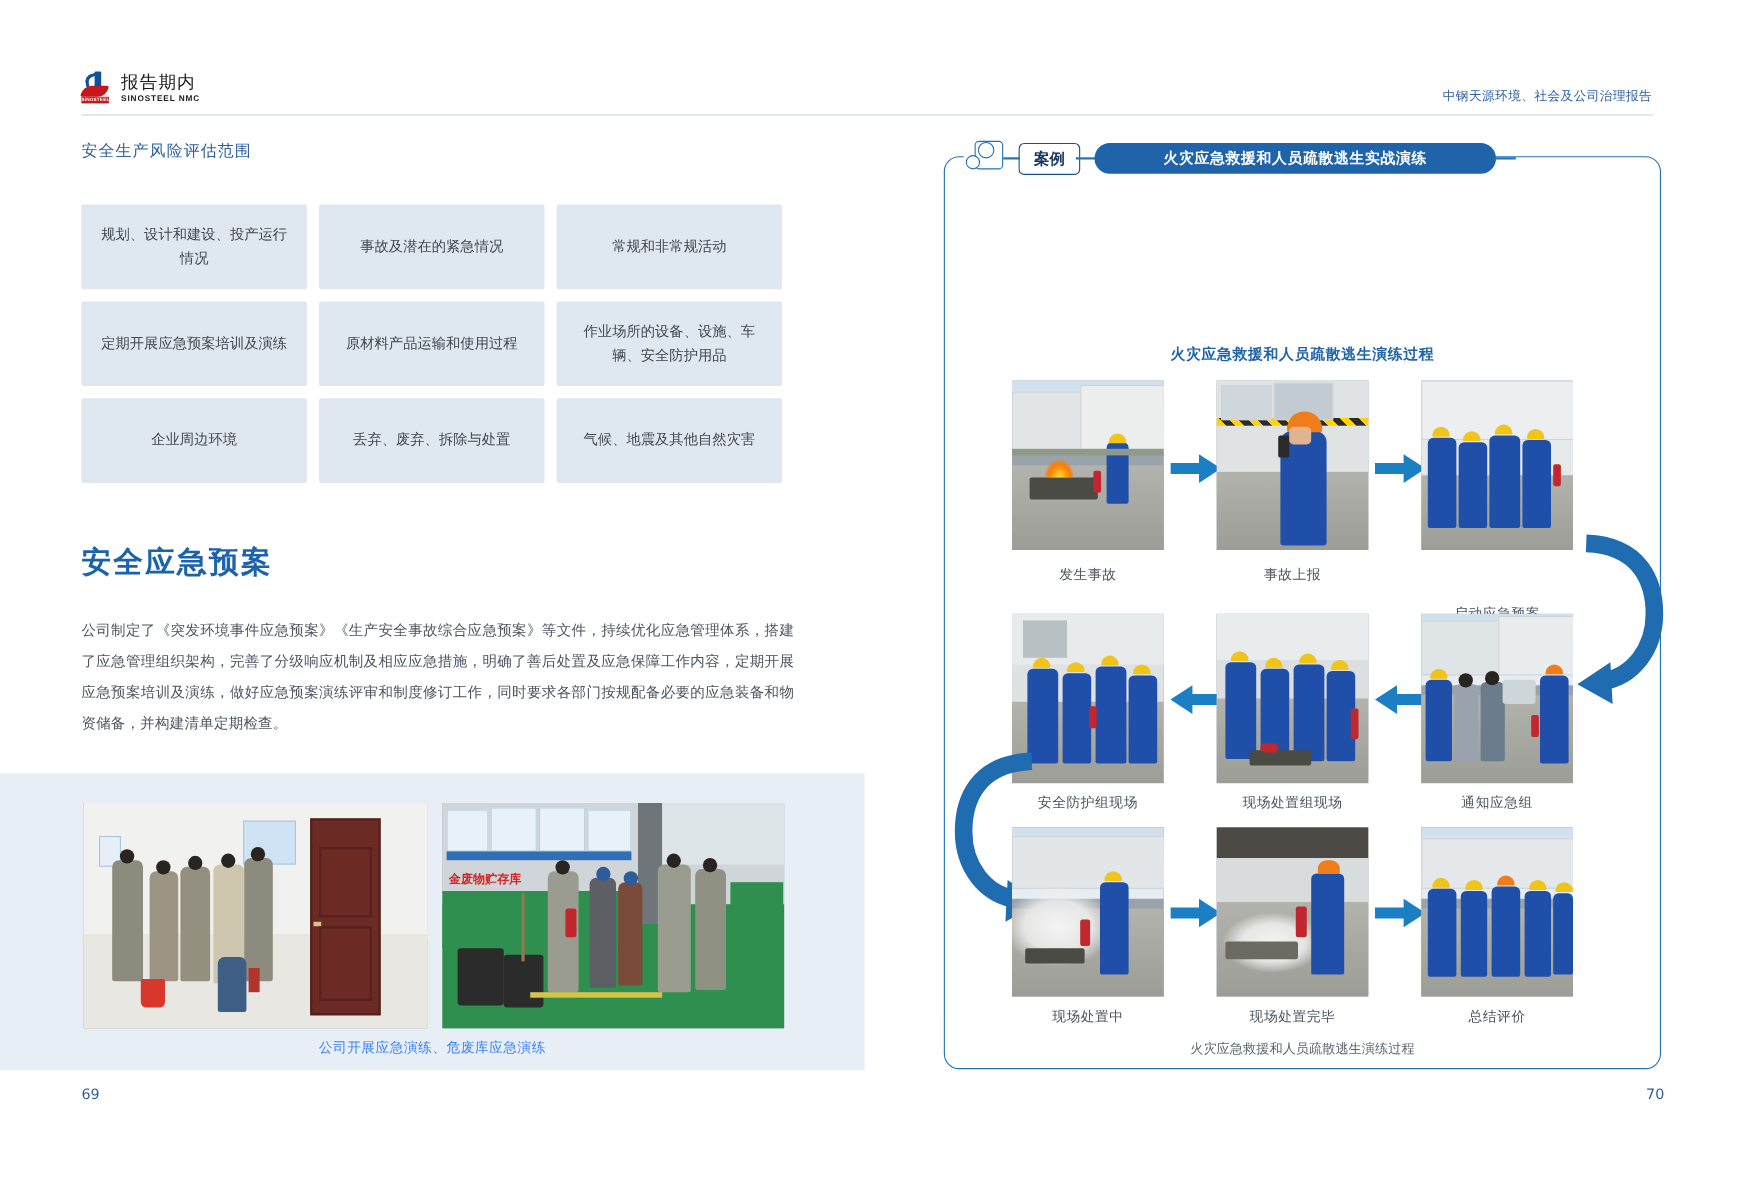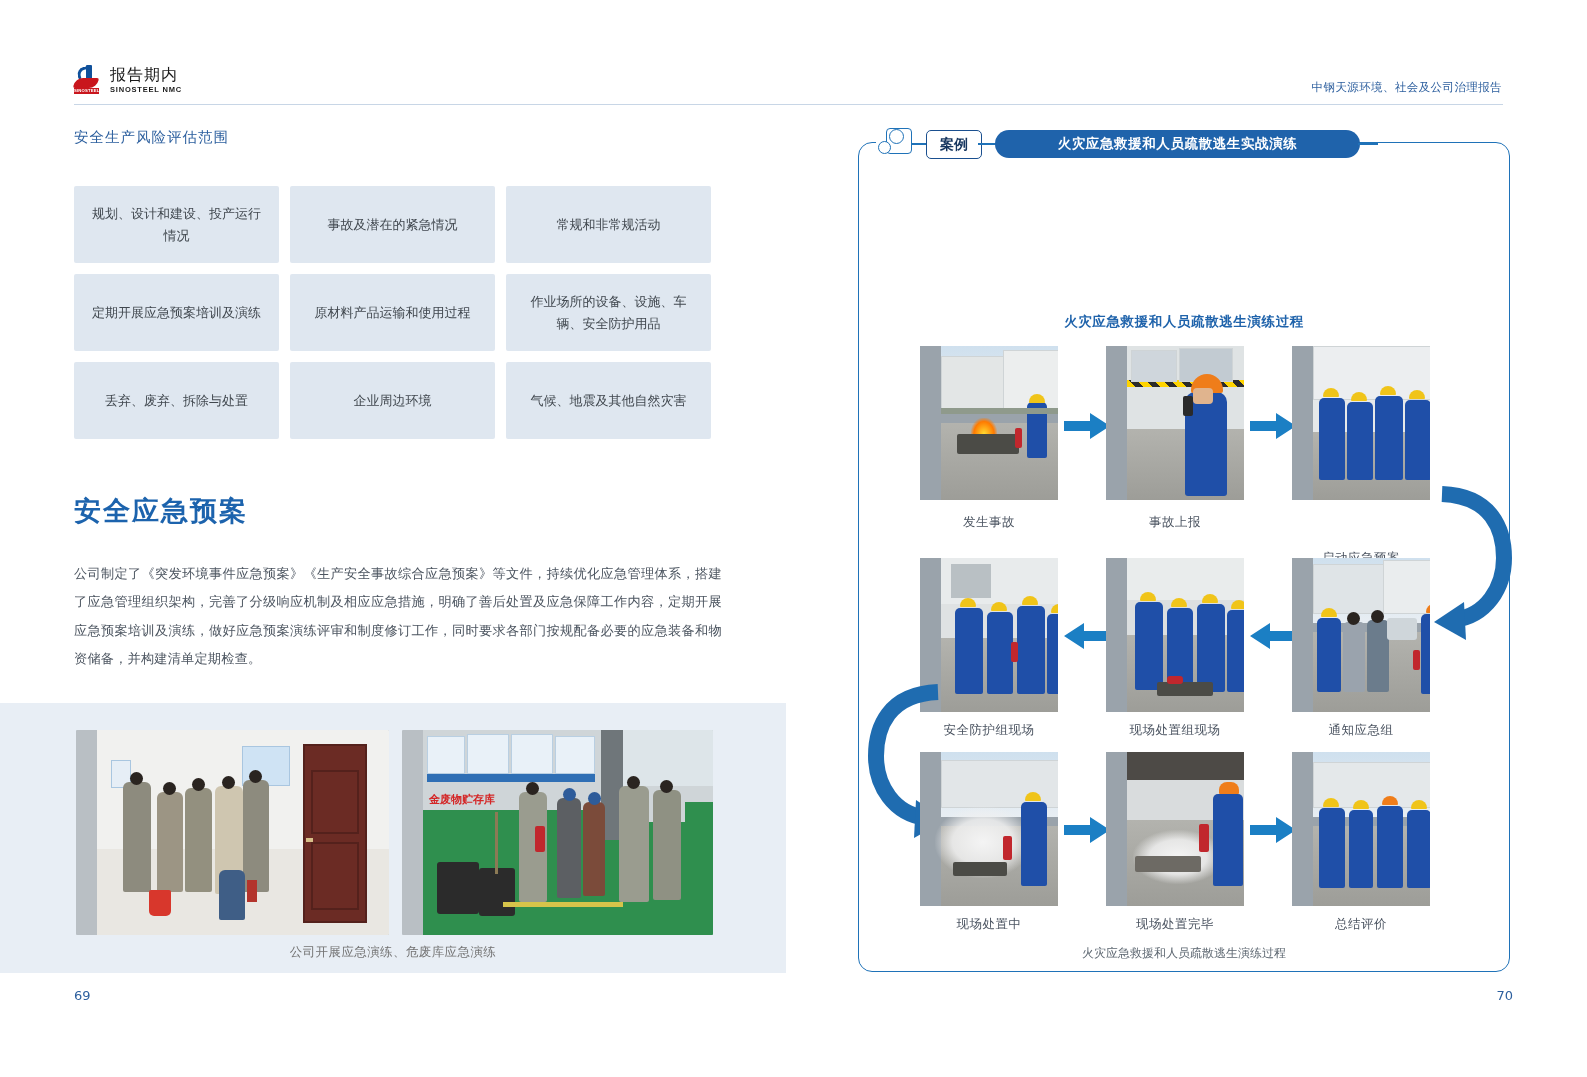--- a/index.html
+++ b/index.html
@@ -68,21 +68,21 @@
     font-family:"DejaVu Sans",sans-serif;
   }
   .photo-panel{
     position:absolute;left:0px;top:703px;width:786px;height:270px;background:#e8eef5;
   }
   .ph{position:absolute;border-radius:1px;overflow:hidden;background:#b9bfc4;}
   .ph-a{left:76px;top:730px;width:313px;height:205px;}
   .ph-b{left:402px;top:730px;width:311px;height:205px;}
   .cap{
     position:absolute;left:0px;top:944px;width:786px;text-align:center;
-    font-size:12.5px;color:#737373;font-family:"DejaVu Sans",sans-serif;letter-spacing:.4px;
+    font-size:12.5px;color:#3b82f6;font-family:"DejaVu Sans",sans-serif;letter-spacing:.4px;
   }
   .pg{position:absolute;top:988px;font-size:13px;color:#2c5f9e;font-family:"DejaVu Sans",sans-serif;}
   .pg-l{left:74px;}
   .pg-r{right:74px;}
 
   
   .case-box{
     position:absolute;left:858px;top:142px;width:652px;height:830px;
     border:1.6px solid #1f72b8;border-radius:14px;box-sizing:border-box;background:#fff;
   }
@@ -133,21 +133,21 @@
   }
   .fp{position:absolute;width:138px;height:154px;overflow:hidden;background:#9aa3ab;}
   .fl{
     position:absolute;width:138px;text-align:center;font-size:12.5px;color:#4a5360;
     font-family:"DejaVu Sans",sans-serif;letter-spacing:.5px;
   }
   .arr{position:absolute;width:46px;height:28px;}
   .carr{position:absolute;width:90px;height:175px;}
 
   
-  .sc{position:absolute;inset:0;margin-left:21px;}
+  .sc{position:absolute;inset:0;}
   .sky{position:absolute;left:0;top:0;width:100%;height:42%;background:linear-gradient(#cfe0ee,#e8eef3);}
   .bld{position:absolute;background:#e3e6e6;border:1px solid #cfd4d6;}
   .grnd{position:absolute;left:0;bottom:0;width:100%;height:50%;background:linear-gradient(#b3b3ae,#9d9d98);}
   .man{position:absolute;width:20px;background:#1f4fa8;border-radius:5px 5px 2px 2px;}
   .hat{position:absolute;width:16px;height:9px;border-radius:8px 8px 1px 1px;}
   .hat.or{background:#ef7d1a;}
   .hat.yl{background:#f0c419;}
   .fire{position:absolute;width:26px;height:16px;background:radial-gradient(ellipse at 50% 100%,#ffdd33,#ff7a00 55%,rgba(255,70,0,0) 75%);}
   .tray{position:absolute;background:#4b4b46;border-radius:2px;}
   .smoke{position:absolute;background:radial-gradient(ellipse,#f4f4f4 0%,rgba(240,240,240,.85) 45%,rgba(240,240,240,0) 72%);}
@@ -188,22 +188,22 @@
 
   <div class="l-title">安全生产风险评估范围</div>
 
   <div class="grid">
     <div class="cell">规划、设计和建设、投产运行情况</div>
     <div class="cell">事故及潜在的紧急情况</div>
     <div class="cell">常规和非常规活动</div>
     <div class="cell">定期开展应急预案培训及演练</div>
     <div class="cell">原材料产品运输和使用过程</div>
     <div class="cell">作业场所的设备、设施、车辆、安全防护用品</div>
+    <div class="cell">企业周边环境</div>
     <div class="cell">丢弃、废弃、拆除与处置</div>
-    <div class="cell">企业周边环境</div>
     <div class="cell">气候、地震及其他自然灾害</div>
   </div>
 
   <div class="h2">安全应急预案</div>
   <div class="body-p">公司制定了《突发环境事件应急预案》《生产安全事故综合应急预案》等文件，持续优化应急管理体系，搭建了应急管理组织架构，完善了分级响应机制及相应应急措施，明确了善后处置及应急保障工作内容，定期开展应急预案培训及演练，做好应急预案演练评审和制度修订工作，同时要求各部门按规配备必要的应急装备和物资储备，并构建清单定期检查。</div>
 
   <div class="photo-panel"></div>
 
   <div class="ph ph-a">
     <div class="sc">

